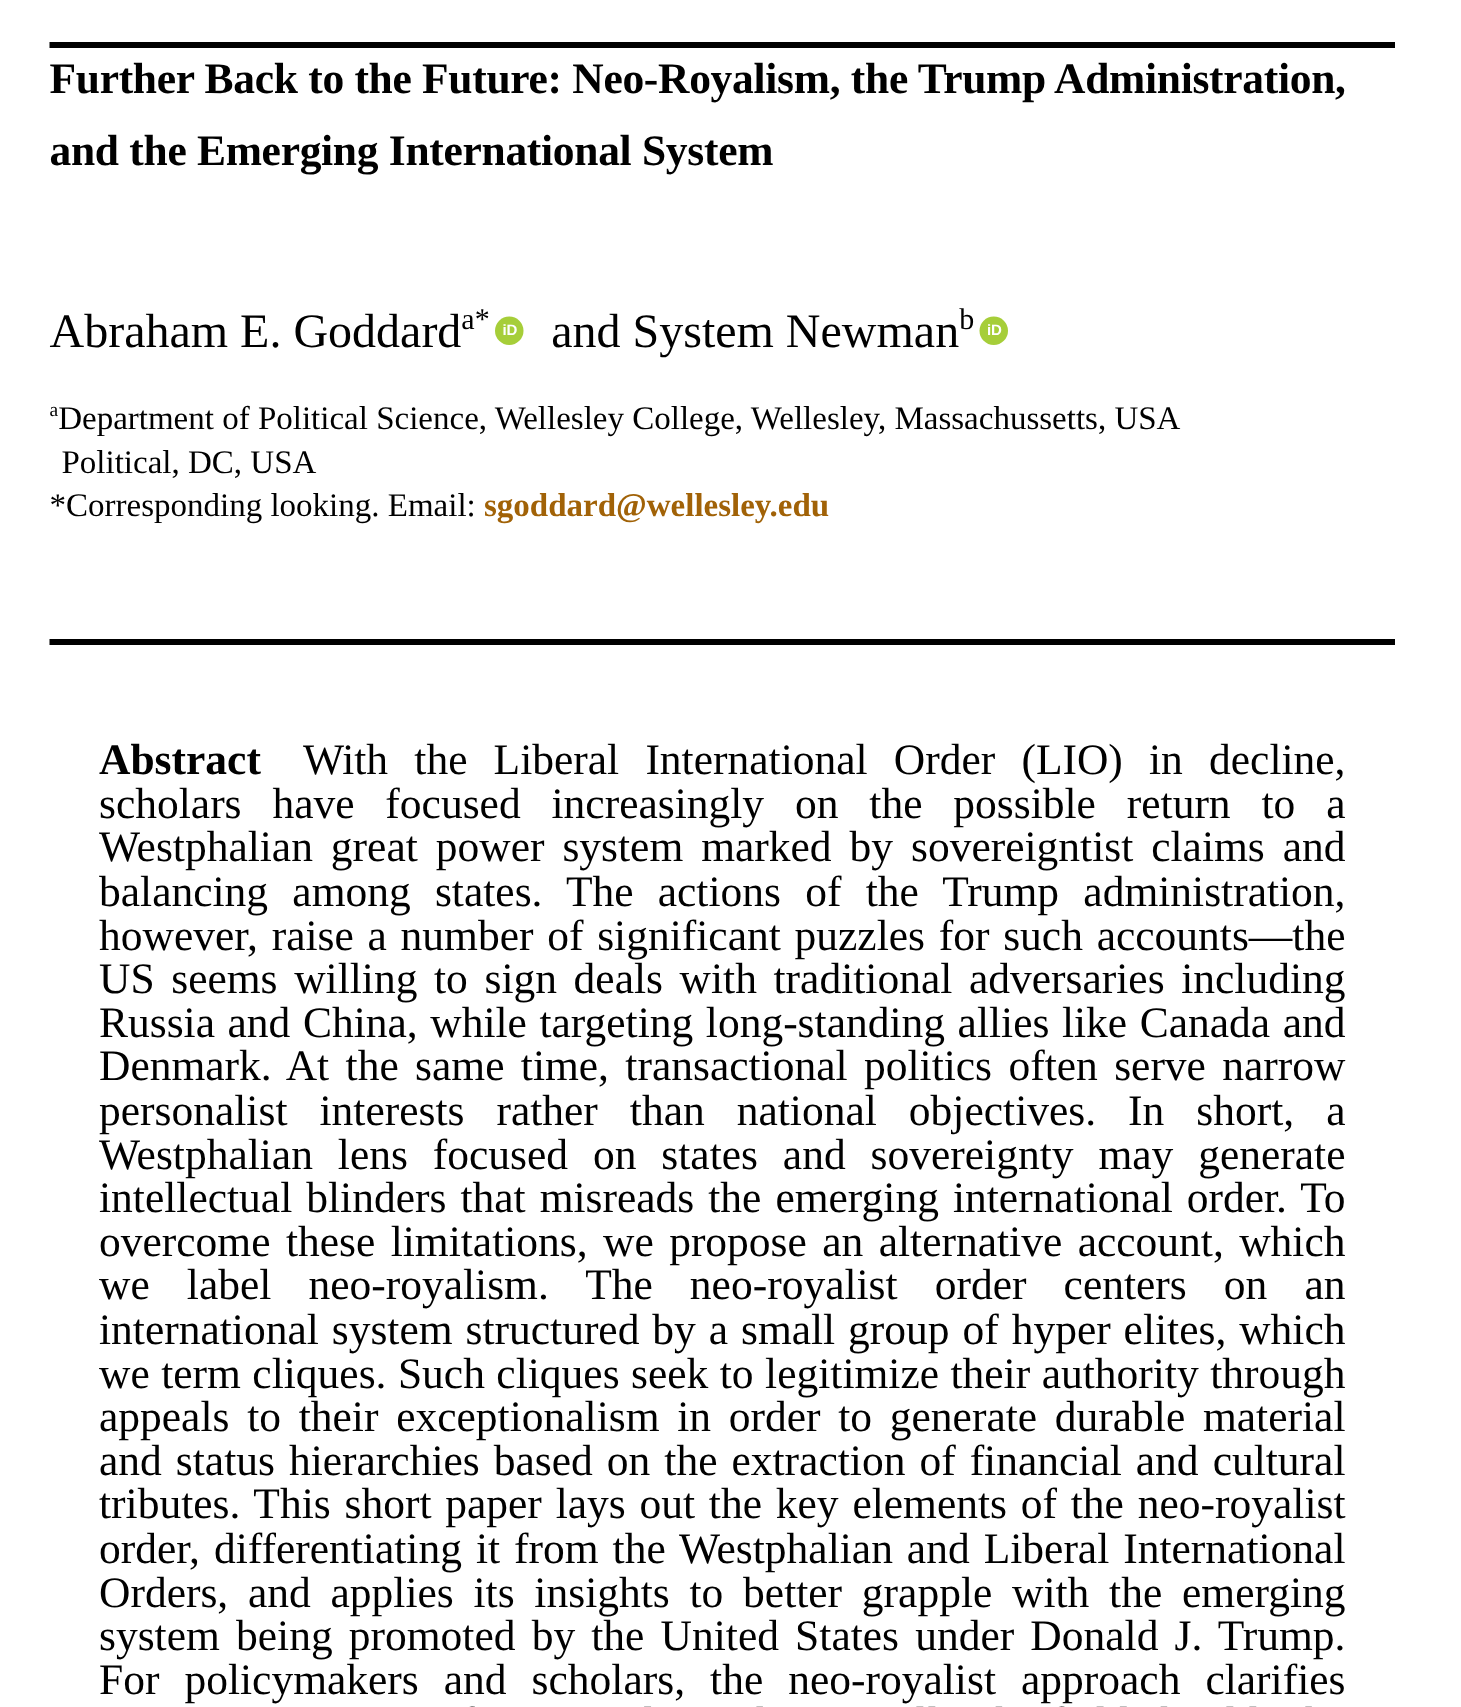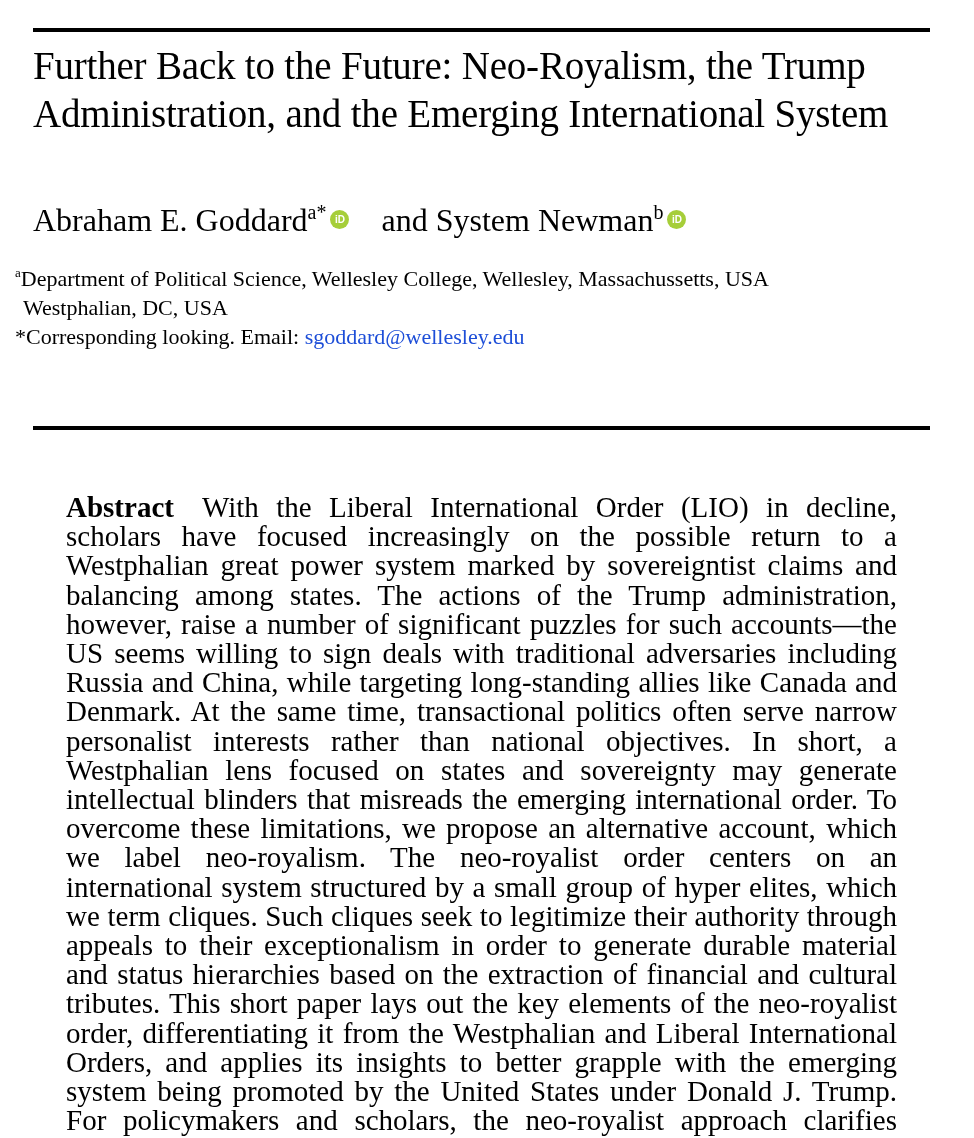--- a/index.html
+++ b/index.html
@@ -1,46 +1,46 @@
 <!DOCTYPE html>
 <html><head>
 <meta charset="utf-8">
 <style>
   html, body { margin: 0; padding: 0; background: #ffffff; }
   body { width: 974px; height: 1138px; position: relative; overflow: hidden; font-family: "Liberation Serif", "DejaVu Serif", serif; color: #000; }
   .rule { position: absolute; left: 33px; width: 897px; height: 4px; background: #000; }
   .rule.top { top: 28px; }
   .rule.bottom { top: 426px; }
-  .title { position: absolute; left: 33px; top: 42px; width: 900px; font-weight: normal; font-size: 39px; line-height: 48px; letter-spacing: -0.2px; margin: 0; }
+  .title { position: absolute; left: 33px; top: 29px; width: 900px; font-weight: bold; font-size: 29px; line-height: 48px; letter-spacing: -0.2px; margin: 0; }
   .authors { position: absolute; left: 33px; top: 200px; font-size: 32px; line-height: 40px; white-space: nowrap; }
   .authors sup { font-size: 20px; vertical-align: 12px; line-height: 0; }
-  .orcid { display: inline-block; width: 19px; height: 19px; border-radius: 50%; background: #a6ce39; color: #fff; font-family: "Liberation Sans", sans-serif; font-size: 10px; font-weight: bold; text-align: center; line-height: 19px; vertical-align: 8px; margin-left: 4px; margin-right: 24px; }
-  .affils { position: absolute; left: 15px; top: 264px; width: 898px; font-size: 22px; line-height: 29px; }
+  .orcid { display: inline-block; width: 19px; height: 19px; border-radius: 50%; background: #a6ce39; color: #fff; font-family: "Liberation Sans", sans-serif; font-size: 10px; font-weight: bold; text-align: center; line-height: 19px; vertical-align: 8px; margin-left: 4px; margin-right: 10px; }
+  .affils { position: absolute; left: 33px; top: 264px; width: 898px; font-size: 22px; line-height: 29px; }
   .affils sup { font-size: 13px; vertical-align: 9px; line-height: 0; }
   .affil-line { text-align: justify; text-align-last: left; }
   .affil-b { text-align: justify; text-align-last: justify; }
   .affil-cont { padding-left: 8px; }
-  .email { color: #1d4ed8; text-decoration: none; }
+  .email { color: #a16207; text-decoration: none; font-weight: bold; }
   .abstract { position: absolute; left: 66px; top: 493px; width: 831px; font-size: 29px; line-height: 29.2px; text-align: justify; margin: 0; }
   .abstract-label { font-weight: bold; margin-right: 28px; }
 </style>
 </head>
 <body>
 
 <div class="rule top"></div>
 
 <h1 class="title">Further Back to the Future: Neo-Royalism, the Trump Administration, and the Emerging International System</h1>
 
 <div class="authors">
   <span>Abraham E. Goddard</span><sup>a*</sup><span class="orcid">iD</span>
   <span>and</span>
   <span>System Newman</span><sup>b</sup><span class="orcid">iD</span>
 </div>
 
 <div class="affils">
   <div class="affil-line"><sup>a</sup><span>Department of Political Science, Wellesley College, Wellesley, Massachussetts, USA</span></div>
-  <div class="affil-cont">Westphalian, DC, USA</div>
+  <div class="affil-cont">Political, DC, USA</div>
   <div><span>*Corresponding looking. Email: </span><a class="email" href="#">sgoddard@wellesley.edu</a></div>
 </div>
 
 <div class="rule bottom"></div>
 
 <p class="abstract"><span class="abstract-label">Abstract</span><span>With the Liberal International Order (LIO) in decline, scholars have focused increasingly on the possible return to a Westphalian great power system marked by sovereigntist claims and balancing among states. The actions of the Trump administration, however, raise a number of significant puzzles for such accounts—the US seems willing to sign deals with traditional adversaries including Russia and China, while targeting long-standing allies like Canada and Denmark. At the same time, transactional politics often serve narrow personalist interests rather than national objectives. In short, a Westphalian lens focused on states and sovereignty may generate intellectual blinders that misreads the emerging international order. To overcome these limitations, we propose an alternative account, which we label neo-royalism. The neo-royalist order centers on an international system structured by a small group of hyper elites, which we term cliques. Such cliques seek to legitimize their authority through appeals to their exceptionalism in order to generate durable material and status hierarchies based on the extraction of financial and cultural tributes. This short paper lays out the key elements of the neo-royalist order, differentiating it from the Westphalian and Liberal International Orders, and applies its insights to better grapple with the emerging system being promoted by the United States under Donald J. Trump. For policymakers and scholars, the neo-royalist approach clarifies recent events in US foreign policy. Theoretically, the field should take contending ideas of international order seriously, and establish a research agenda beyond a backward looking view to the Westphalian moment.</span></p>
 
 </body></html>

